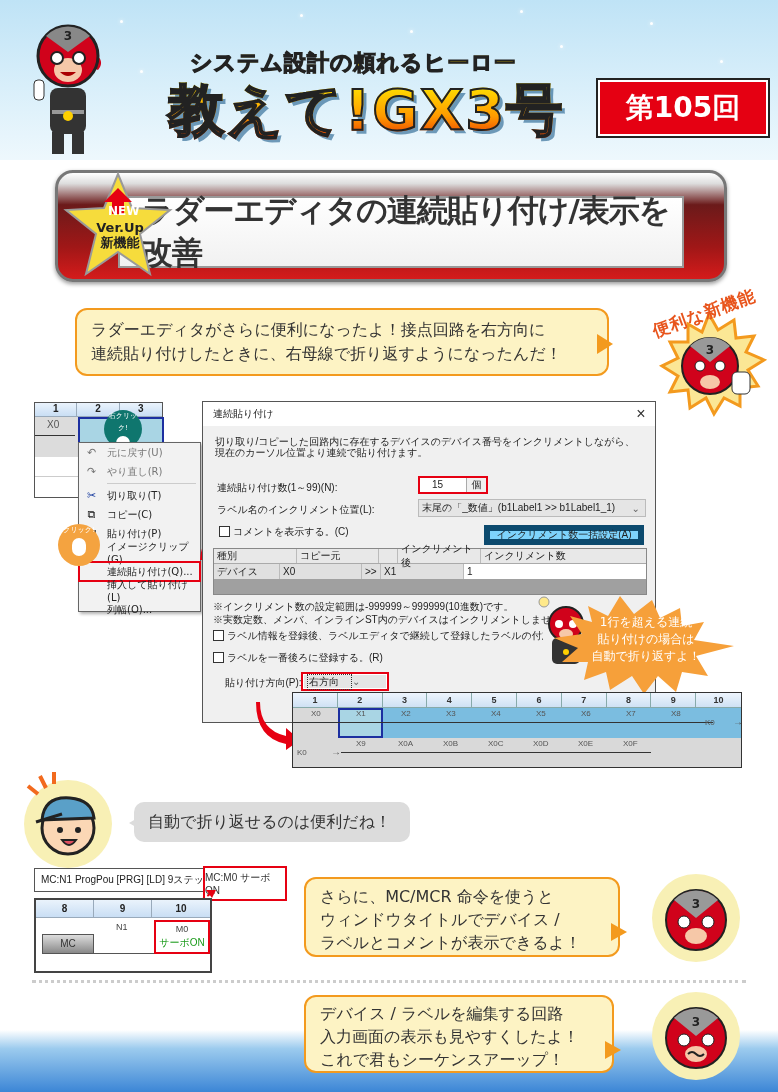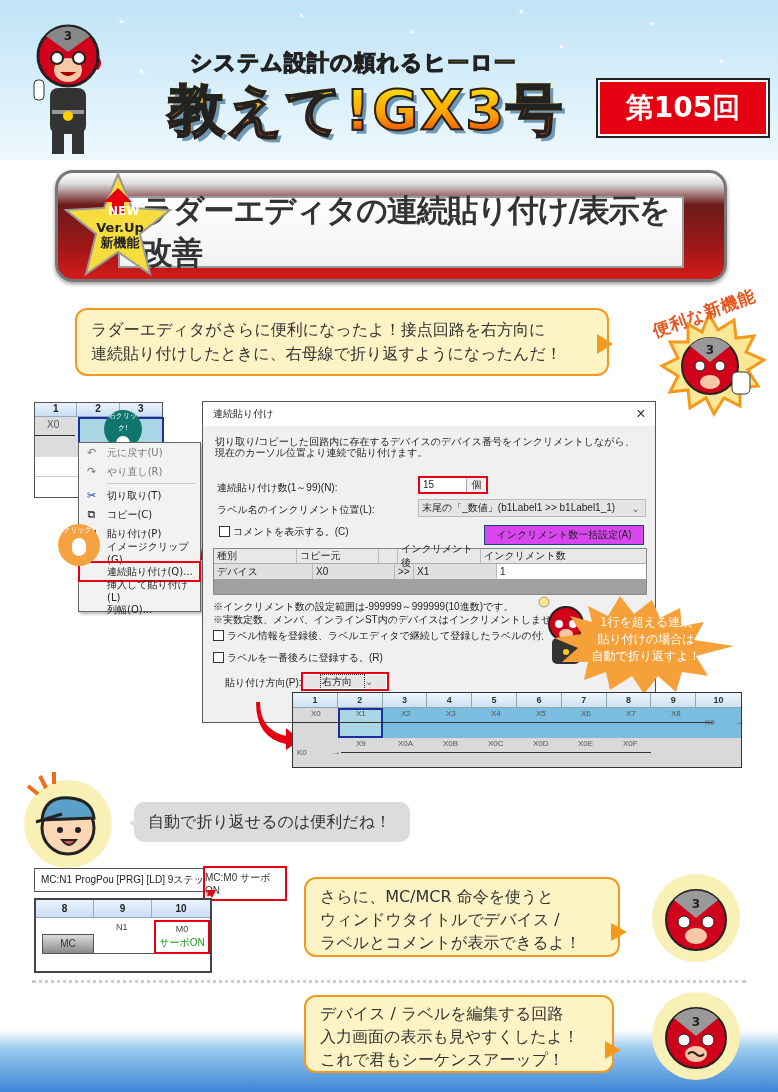--- a/index.html
+++ b/index.html
@@ -36,21 +36,21 @@
 .ctx{left:78px;top:442px;width:123px;height:170px;background:#f2f2f2;border:1px solid #666;font-size:10px;box-shadow:2px 2px 3px rgba(0,0,0,.3)}
 .ctx-item{height:19px;display:flex;align-items:center;padding-left:28px;color:#222;position:relative}
 .ctx-item.dis{color:#777}
 .ctx-sep{height:1px;background:#ccc;margin:2px 4px 2px 28px}
 .ctx-icon{position:absolute;left:6px;top:3px;width:13px;height:13px;font-size:11px;line-height:13px;text-align:center}
 .ctx-hl{outline:2px solid #e60012;outline-offset:-1px}
 
 .dlg{left:202px;top:401px;width:454px;height:322px;background:#f0f0f0;border:1px solid #555;font-family:"Liberation Sans",sans-serif;font-size:10px;color:#222}
 .dlg-title{height:24px;background:#fff;display:flex;align-items:center;padding-left:10px;justify-content:space-between}
 .dlg-close{width:28px;text-align:center;font-size:16px;color:#333}
-.btn{background:#d946ef;border:1px solid #0c4a6e;display:flex;align-items:center;justify-content:center}
+.btn{background:#7dd3fc;border:6px solid #0c4a6e;display:flex;align-items:center;justify-content:center}
 .chk{width:11px;height:11px;border:1px solid #333;background:#fff;display:inline-block;margin-right:3px;vertical-align:-2px}
 .grid{border:1px solid #888;background:#fff}
 .grid-row{display:flex;height:15px;align-items:center}
 .grid-row>div{border-right:1px solid #bbb;padding-left:3px;height:100%;display:flex;align-items:center}
 .redbox{border:2px solid #e60012}
 
 .rl{left:292px;top:692px;width:450px;height:76px;background:#d9d9d9;border:1px solid #333}
 .rl-head{height:15px;display:flex;background:linear-gradient(180deg,#eef5fd,#cfe1f4);border-bottom:1px solid #8aa}
 .rl-head div{width:45px;border-right:1px solid #8aa;text-align:center;font-weight:bold;font-size:9px;line-height:15px}
 .rl-row{position:absolute;height:30px;left:0;font-size:8px;color:#444}
@@ -185,55 +185,55 @@
   <div class="dlg-title">
     <span>連続貼り付け</span>
     <span class="dlg-close">×</span>
   </div>
   <div style="position:absolute;left:12px;top:34px;line-height:11px">
     <div>切り取り/コピーした回路内に存在するデバイスのデバイス番号をインクリメントしながら、</div>
     <div>現在のカーソル位置より連続で貼り付けます。</div>
   </div>
   <div style="position:absolute;left:14px;top:79px">連続貼り付け数(1～99)(N):</div>
   <div class="redbox" style="position:absolute;left:215px;top:74px;width:70px;height:18px;background:#fff;display:flex">
-    <span style="flex:1;padding-left:3px;line-height:14px">15</span>
+    <span style="flex:1;padding-left:12px;line-height:14px">15</span>
     <span style="width:20px;border-left:1px solid #aaa;text-align:center;line-height:14px;background:#f0f0f0">個</span>
   </div>
   <div style="position:absolute;left:14px;top:101px">ラベル名のインクリメント位置(L):</div>
   <div style="position:absolute;left:215px;top:97px;width:228px;height:18px;background:#e5e5e5;border:1px solid #bbb;display:flex;align-items:center;padding-left:3px;justify-content:space-between">
     <span>末尾の「_数値」(b1Label1 &gt;&gt; b1Label1_1)</span>
       <span style="padding-right:5px;color:#666">⌄</span>
   </div>
   <div style="position:absolute;left:16px;top:123px"><span class="chk"></span><span>コメントを表示する。(C)</span></div>
   <div class="btn" style="position:absolute;left:281px;top:123px;width:160px;height:20px">インクリメント数一括設定(A)</div>
   <div class="grid" style="position:absolute;left:10px;top:146px;width:434px;height:47px;background:#a0a0a0">
     <div class="grid-row" style="background:#e8e8e8;border-bottom:1px solid #aaa">
       <div style="width:83px">種別</div>
       <div style="width:82px">コピー元</div>
       <div style="width:19px"></div>
       <div style="width:83px">インクリメント後</div>
       <div style="flex:1;border-right:none">インクリメント数</div>
     </div>
     <div class="grid-row" style="background:#e0e0e0">
-      <div style="width:99px">デバイス</div>
+      <div style="width:66px">デバイス</div>
       <div style="width:82px">X0</div>
       <div style="width:19px">&gt;&gt;</div>
       <div style="width:83px">X1</div>
       <div style="flex:1;background:#fff;border-right:none">1</div>
     </div>
   </div>
   <div style="position:absolute;left:10px;top:198px;line-height:13px">
     <div>※インクリメント数の設定範囲は-999999～999999(10進数)です。</div>
     <div>※実数定数、メンバ、インラインST内のデバイスはインクリメントしません。</div>
   </div>
   <div style="position:absolute;left:10px;top:227px;white-space:nowrap;width:330px;overflow:hidden"><span class="chk"></span><span>ラベル情報を登録後、ラベルエディタで継続して登録したラベルの付加情報を編</span></div>
   <div style="position:absolute;left:10px;top:249px"><span class="chk"></span><span>ラベルを一番後ろに登録する。(R)</span></div>
   <div style="position:absolute;left:22px;top:274px">貼り付け方向(P):</div>
   <div class="redbox" style="position:absolute;left:98px;top:270px;width:88px;height:19px;background:#fff;padding:1px">
-    <div style="height:100%;display:flex;align-items:center;background:#e5e5e5;padding-left:16px">
+    <div style="height:100%;display:flex;align-items:center;background:#e5e5e5;padding-left:3px">
       <span style="border:1px dotted #333;padding:0 12px 0 1px">右方向</span>
         <span style="padding-right:4px;color:#666">⌄</span>
     </div>
   </div>
 </div>
 
 <svg class="abs" style="left:536px;top:594px;width:60px;height:80px" viewBox="0 0 60 80">
   <circle cx="8" cy="8" r="5" fill="#ffe98a" stroke="#999"></circle>
   <rect x="16" y="44" width="28" height="26" rx="5" fill="#333"></rect>
     <circle cx="30" cy="58" r="3" fill="#ffd000"></circle>

